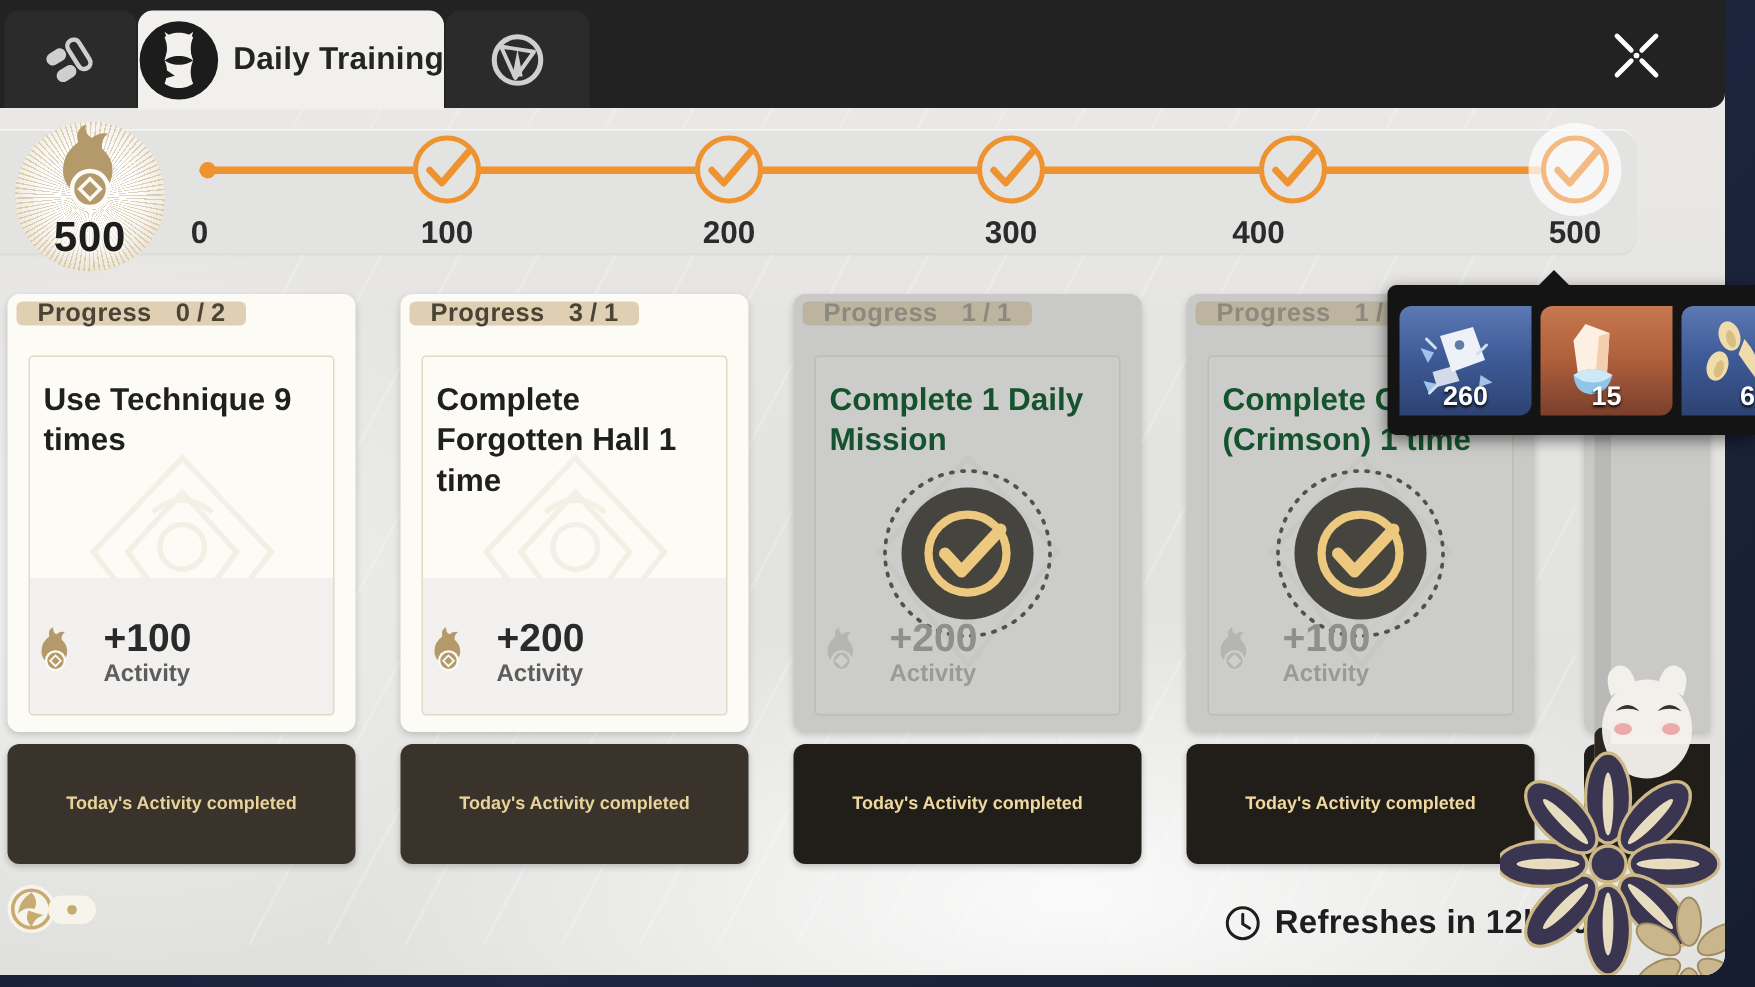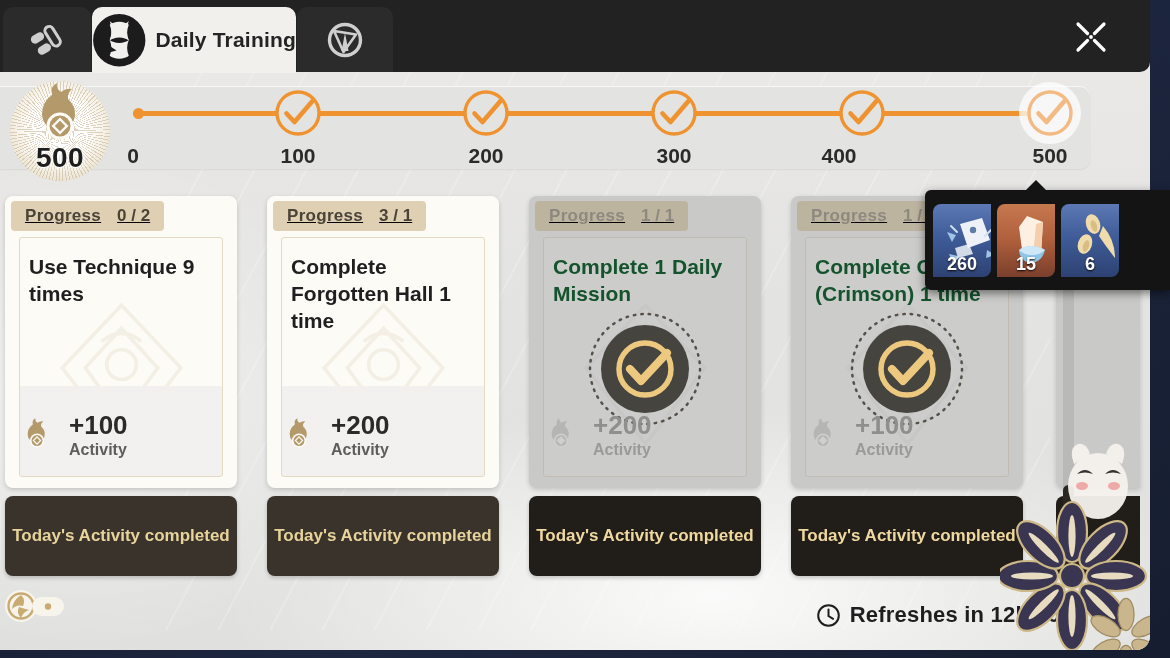--- a/index.html
+++ b/index.html
@@ -103,23 +103,23 @@
     background:#fdfbf6;
     border-radius:8px;
     box-shadow:0 2px 5px rgba(0,0,0,.17);
     overflow:hidden;
   }
   .card-watermark{
     position:absolute; left:50%; top:96px; width:165px; height:165px; margin-left:-82px;
     opacity:.10;
   }
   .prog-badge{
-    position:absolute; left:6px; top:5px; height:30px; padding:0 14px;
+    position:absolute; left:6px; top:5px; height:16px; padding:0 14px;
     background:#dfd0b4; border-radius:4px;
-    display:flex; align-items:center; gap:16px;text-decoration:underline;
+    display:flex; align-items:center; gap:16px;
   }
   .prog-badge .t { font-size:17px; color:#4a4336; font-weight:bold; letter-spacing:.3px;}
   .prog-badge .v { font-size:17px; color:#4a4336; font-weight:bold;}
   .inner-frame{
     position:absolute; left:14px; top:41px; right:14px; bottom:11px;
     border:1px solid #e3d9c4; border-radius:3px;
     background:linear-gradient(180deg, rgba(255,255,255,.0) 0%, rgba(255,255,255,0) 62%, rgba(241,240,238,.95) 62%, rgba(241,240,238,.95) 100%);
   }
   .task-text{
     position:absolute; left:24px; top:58px; width:186px;
@@ -131,21 +131,21 @@
   .reward-orb { width:52px; height:56px; flex:none; }
   .reward-amt { font-size:26px; font-weight:bold; color:#2a2a2a; line-height:1; }
   .reward-lbl { font-size:16px; font-weight:bold; color:#5d5d5d; margin-top:3px; }
   .card-btn{
     position:absolute; top:300px; left:0; width:232px; height:80px;
     background:#3a332b; border-radius:8px;
     display:flex; align-items:center; justify-content:center;
     text-align:center; cursor:pointer;
     box-shadow:0 2px 4px rgba(0,0,0,.2);
   }
-  .card-btn span{ font-size:17px; font-weight:bold; color:#e8d49b; line-height:1.3; }
+  .card-btn span{ font-size:12px; font-weight:bold; color:#e8d49b; line-height:1.3; }
   .card-btn.dark{ background:#211d18; }
   .card-btn.dark span{ color:#f0d9a0; }
 
   
   .card.done .card-body{ background:#c9c9c7; }
   .card.done .prog-badge{ background:#bdb4a0; }
   .card.done .prog-badge .t,
   .card.done .prog-badge .v{ color:#8e897e; }
   .card.done .inner-frame{ border-color:#c0bcb3; background:rgba(255,255,255,.06); }
   .card.done .task-text{ color:#14532d; }
@@ -172,21 +172,21 @@
     background:#141414; border-radius:6px 0 0 6px;
     display:flex; align-items:center; padding:6px 0 6px 8px; gap:6px;
     box-shadow:0 3px 10px rgba(0,0,0,.5);
   }
   .tooltip::before{
     content:""; position:absolute; left:100px; top:-10px;
     border-left:11px solid transparent; border-right:11px solid transparent;
     border-bottom:11px solid #141414;
   }
   .ti{
-    position:relative; width:58px; height:73px; border-radius:8px 0 8px 0;
+    position:relative; width:88px; height:73px; border-radius:8px 0 8px 0;
     overflow:hidden; flex:none;
   }
   .ti-cnt{
     position:absolute; left:0; right:0; bottom:2px; text-align:center;
     font-size:18px; font-weight:bold; color:#ffffff;
     text-shadow:0 1px 2px rgba(0,0,0,.95);
   }
   .ti.blue{ background:linear-gradient(180deg,#5d79b4 0%,#3f5c99 45%,#2d4272 100%); }
   .ti.orange{ background:linear-gradient(180deg,#c6784f 0%,#b0603c 48%,#7a3f2c 100%); }
 

